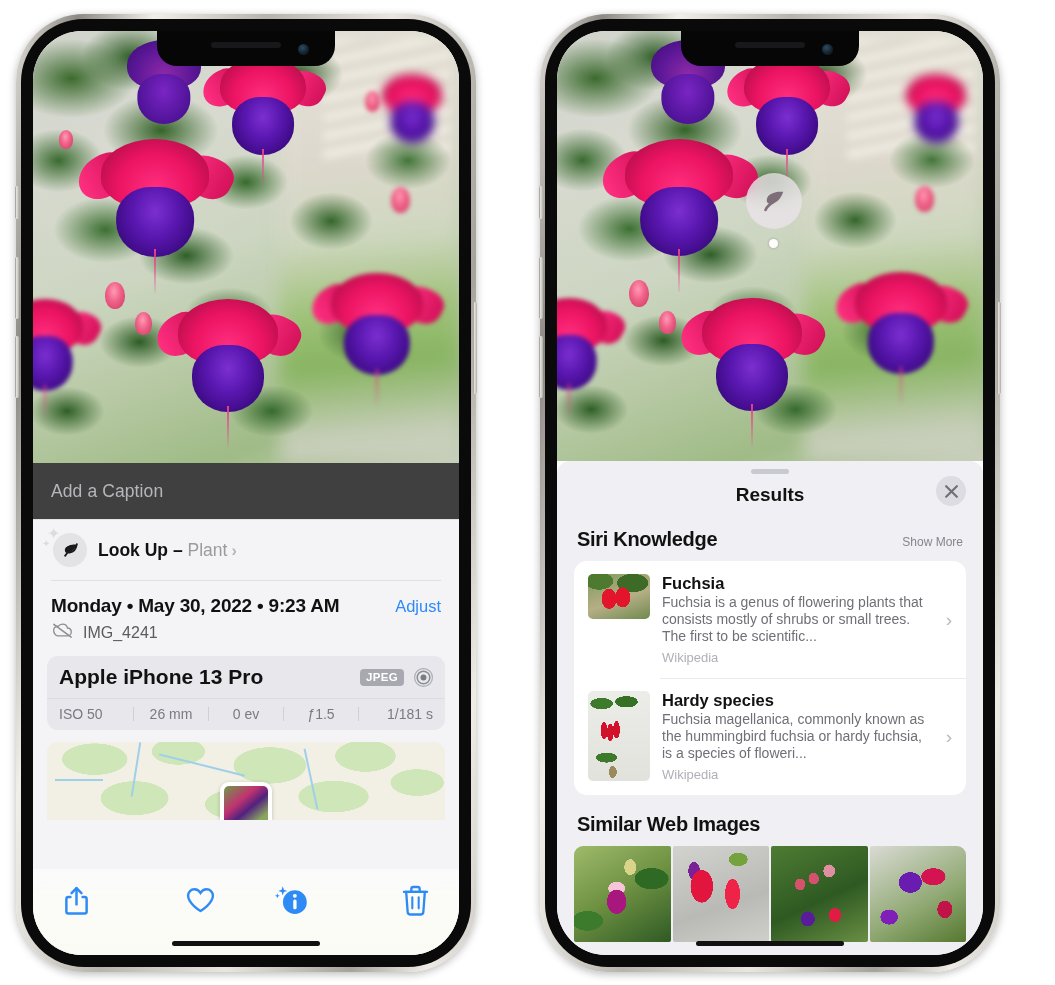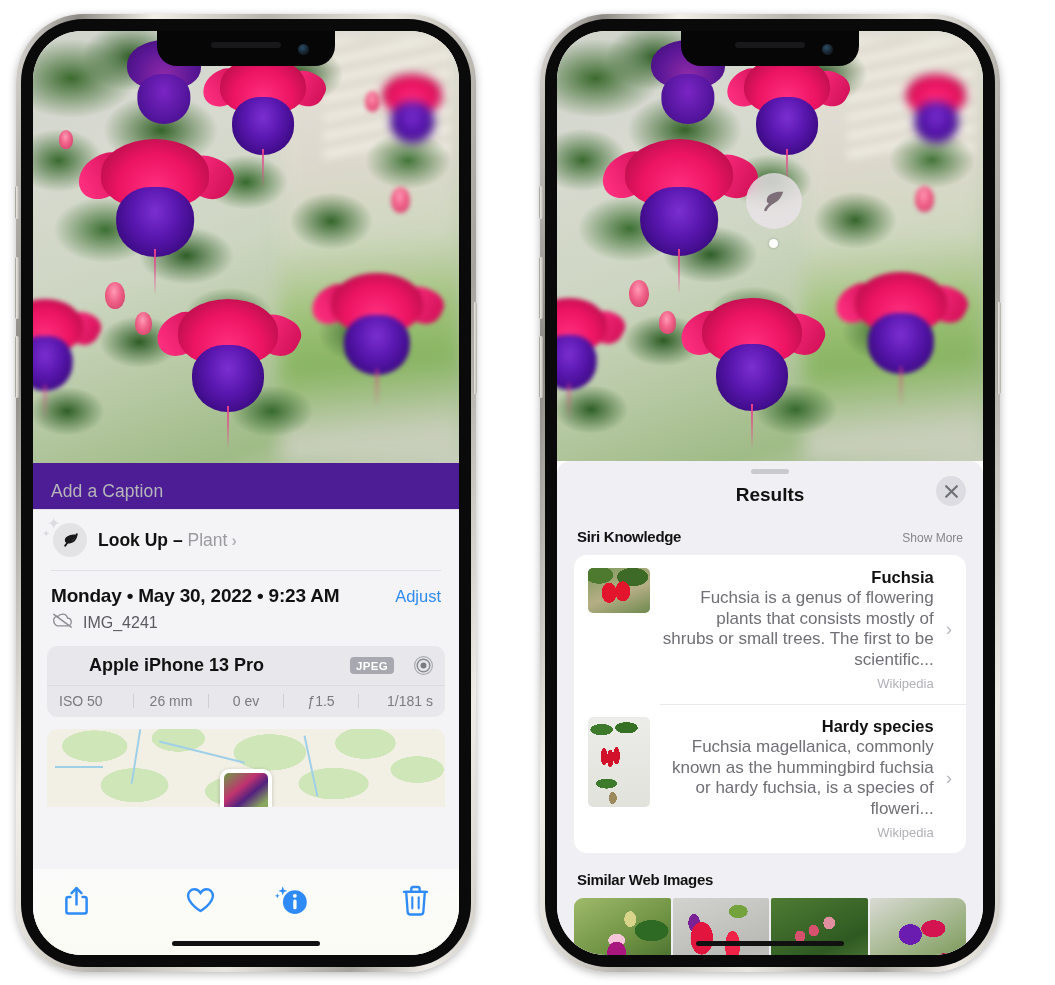--- a/index.html
+++ b/index.html
@@ -7,21 +7,21 @@
     width: 1055px; height: 985px;
     background: #ffffff;
     font-family: "Liberation Sans", sans-serif;
     overflow: hidden;
   }
   .stage { position: relative; width: 1055px; height: 985px; }
 
   
   .phone { position: absolute; top: 14px; width: 460px; height: 958px; }
   .phone.left  { left: 16px; }
-  .phone.right { left: 540px; text-align: right; }
+  .phone.right { left: 540px; }
 
   .rail {
     position: absolute; inset: 0;
     border-radius: 68px;
     background: linear-gradient(100deg,#dfdcd7 0%,#8d8a85 10%,#f2efe9 22%,#b7b3ad 40%,#e9e6e0 60%,#a6a29c 80%,#efece6 92%,#cfcbc5 100%);
     box-shadow: 0 2px 8px rgba(0,0,0,.28);
   }
   .bezel {
     position: absolute; left: 5px; top: 5px; right: 5px; bottom: 5px;
     border-radius: 63px;
@@ -137,22 +137,22 @@
     position: absolute;
     background: radial-gradient(ellipse at 45% 35%, #ff9ab5 0%, #ef5f86 45%, #c83a63 100%);
     border-radius: 50% 50% 46% 46%;
   }
   .soft { filter: blur(2.2px); }
   .softer { filter: blur(5px); }
 
   
   .sheet-left { position: absolute; left: 0; right: 0; bottom: 0; background: #f4f4f6; }
   .caption-area {
-    background: #4c1d95;
-    padding: 18px 18px 7px 18px;
+    background: #404040;
+    padding: 18px 18px 17px 18px;
     border-bottom: 1px solid #e3e3e7;
   }
   .caption-ph { font-size: 17.5px; color: #b6b6bb; letter-spacing: .1px; }
 
   .lookup-row {
     display: flex; align-items: center; gap: 11px;
     padding: 13px 18px 13px 20px;
     background: #f4f4f6;
     position: relative;
   }
@@ -183,22 +183,22 @@
     margin: 0 14px 12px 14px;
     background: #e7e7ec;
     border-radius: 11px;
     overflow: hidden;
   }
   .cam-head {
     display: flex; align-items: center; justify-content: space-between;
     padding: 9px 11px 9px 12px;
     border-bottom: 1px solid #dcdce2;
   }
-  .cam-title { font-size: 18px; font-weight: 700; color: #111; margin-left: 30px; }
-  .cam-badges { display: flex; align-items: center; gap: 19px; }
+  .cam-title { font-size: 21px; font-weight: 700; color: #111; }
+  .cam-badges { display: flex; align-items: center; gap: 9px; }
   .jpeg-pill {
     background: #a8a8b0; color: #fff; font-size: 11.5px; font-weight: 700;
     padding: 2.5px 6px; border-radius: 4px; letter-spacing: .3px;
   }
   .lens-ic { width: 21px; height: 21px; }
   .cam-body { padding: 8px 12px 9px 12px; border-bottom: 1px solid #dcdce2; }
   .cam-line { font-size: 16px; color: #6d6d73; }
   .cam-line2 { display: flex; align-items: center; justify-content: space-between; margin-top: 3px; }
   .vibrant {
     border: 1px solid #b4b4bb; color: #6d6d73; font-size: 12px;
@@ -263,21 +263,21 @@
     padding: 10px 0 16px 0;
   }
   .res-title { font-size: 19px; font-weight: 700; color: #111; }
   .close-btn {
     position: absolute; right: 17px; top: 2px;
     width: 30px; height: 30px; border-radius: 50%;
     background: #dcdce2;
     display: flex; align-items: center; justify-content: center;
   }
   .sec-head { display: flex; align-items: baseline; justify-content: space-between; padding: 6px 20px 10px 20px; }
-  .sec-title { font-size: 15px; font-weight: 700; color: #111; letter-spacing: -.3px; }
+  .sec-title { font-size: 20px; font-weight: 700; color: #111; letter-spacing: -.3px; }
   .sec-action { font-size: 12px; color: #85858c; }
 
   .kcard { margin: 0 17px; background: #fff; border-radius: 13px; overflow: hidden; }
   .krow { display: flex; align-items: flex-start; gap: 12px; padding: 13px 10px 13px 14px; position: relative; }
   .krow + .krow::before {
     content: ""; position: absolute; left: 86px; right: 0; top: 0; height: 1px; background: #e9e9ee;
   }
   .kthumb { flex: 0 0 auto; border-radius: 5px; overflow: hidden; }
   .kthumb.wide { width: 62px; height: 45px; }
   .kthumb.tall { width: 62px; height: 90px; }
@@ -296,21 +296,21 @@
       radial-gradient(ellipse 5px 13px at 36% 46%, #d1122a 0 66%, rgba(0,0,0,0) 67%),
       radial-gradient(ellipse 5px 13px at 46% 43%, #d1122a 0 66%, rgba(0,0,0,0) 67%),
       radial-gradient(ellipse 16px 8px at 22% 14%, #3e7a2c 0 70%, rgba(0,0,0,0) 71%),
       radial-gradient(ellipse 16px 8px at 62% 12%, #357024 0 70%, rgba(0,0,0,0) 71%),
       radial-gradient(ellipse 15px 7px at 30% 74%, #3e7a2c 0 70%, rgba(0,0,0,0) 71%),
       radial-gradient(ellipse 6px 9px at 40% 90%, #9d8a5c 0 66%, rgba(0,0,0,0) 67%),
       linear-gradient(180deg,#ecece8,#e2e2dd);
   }
   .ktext { flex: 1; min-width: 0; }
   .ktitle { font-size: 16.5px; font-weight: 700; color: #111; margin-bottom: 1px; }
-  .kdesc { font-size: 17px; color: #6f6f76; line-height: 1.22; }
+  .kdesc { font-size: 14px; color: #6f6f76; line-height: 1.22; }
   .ksrc { font-size: 13px; color: #b0b0b7; margin-top: 5px; }
   .kchev { flex: 0 0 auto; align-self: center; color: #b8b8bf; font-size: 19px; padding-right: 4px; }
 
   .simgrid { display: flex; gap: 2px; margin-top: 2px; padding: 0 17px; }
   .simgrid .cell { flex: 1; height: 96px; border-radius: 2px; overflow: hidden; }
   .simgrid .cell:first-child { border-radius: 9px 2px 2px 2px; }
   .simgrid .cell:last-child  { border-radius: 2px 9px 2px 2px; }
   .sim1 { background:
       radial-gradient(ellipse 16px 20px at 44% 58%, #a8177d 0 60%, rgba(0,0,0,0) 61%),
       radial-gradient(ellipse 13px 10px at 44% 44%, #f6c5d8 0 64%, rgba(0,0,0,0) 65%),

